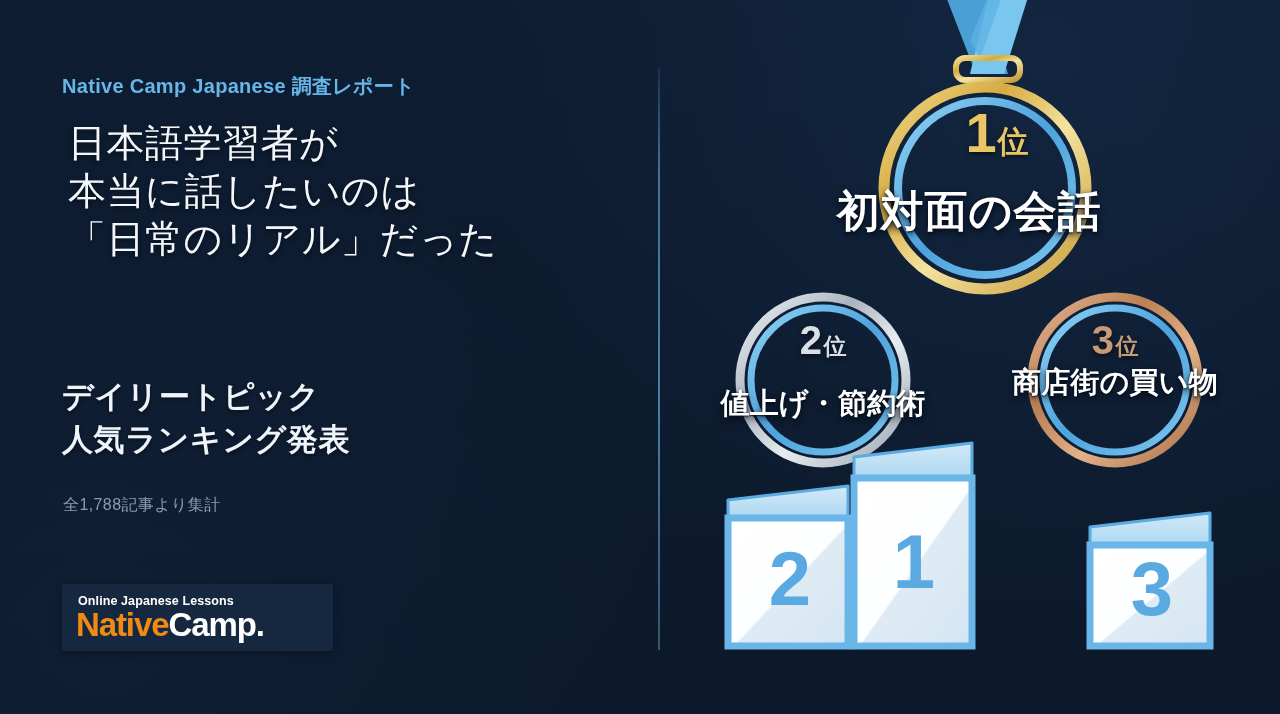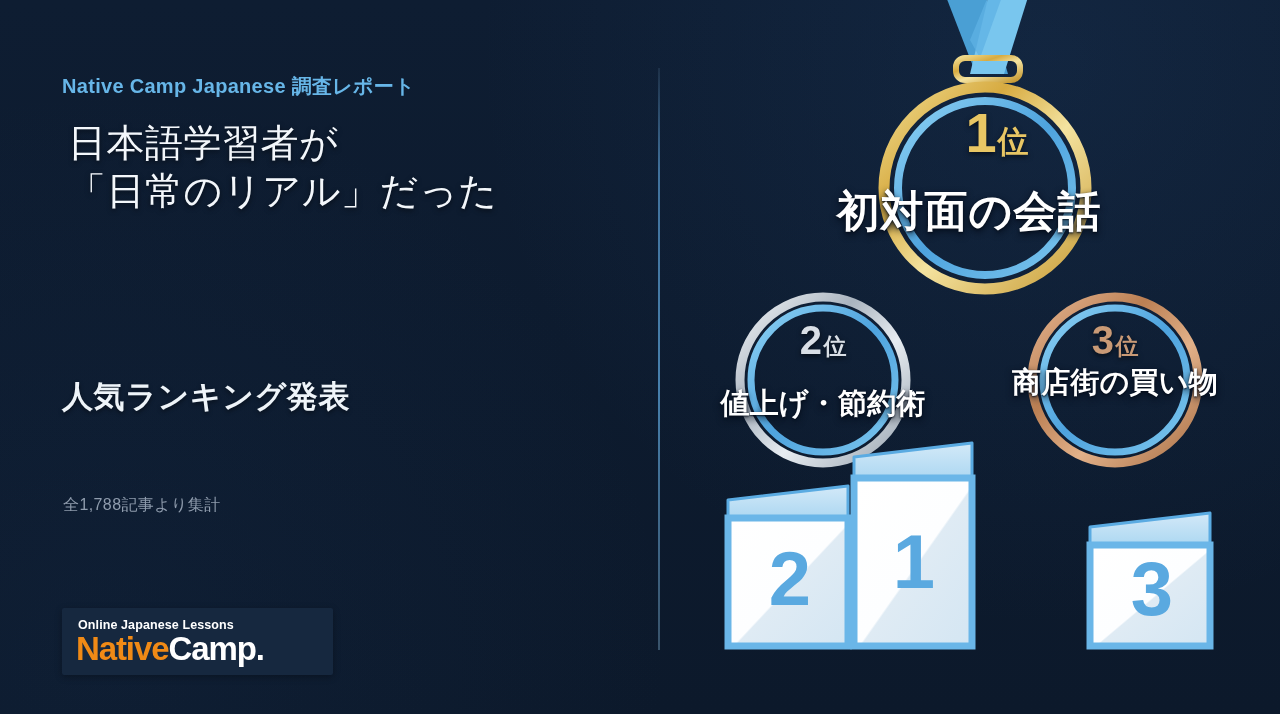--- a/index.html
+++ b/index.html
@@ -51,21 +51,20 @@
     white-space:nowrap;
   }
 
   
   .logo-box{
     position:absolute;left:0;top:584px;
     width:271px;height:67px;
     background:#16283f;
     border-radius:2px;
     box-shadow:0 2px 7px rgba(0,0,0,.3);
-    margin-top:24px;
   }
   .logo-tag{
     position:absolute;left:16px;top:10px;
     font-size:12.5px;font-weight:700;color:#ffffff;letter-spacing:.1px;
     white-space:nowrap;
   }
   .logo-word{
     position:absolute;left:14px;top:24px;
     font-size:33px;font-weight:700;letter-spacing:-1.1px;
     white-space:nowrap;line-height:1;
@@ -123,24 +122,26 @@
 <body>
 
 <div class="stage">
 
   <div class="left">
 
     <div class="eyebrow">Native Camp Japanese 調査レポート</div>
 
     <div class="headline">
       <div>日本語学習者が</div>
+      <div>本当に話したいのは</div>
       <div>「日常のリアル」だった</div>
     </div>
 
     <div class="subhead">
+      <div>デイリートピック</div>
       <div>人気ランキング発表</div>
     </div>
 
     <div class="caption">全1,788記事より集計</div>
 
     <div class="logo-box">
       <div class="logo-tag">Online Japanese Lessons</div>
       <div class="logo-word">
         <span class="a">Native</span><span class="b">Camp.</span>
       </div>

